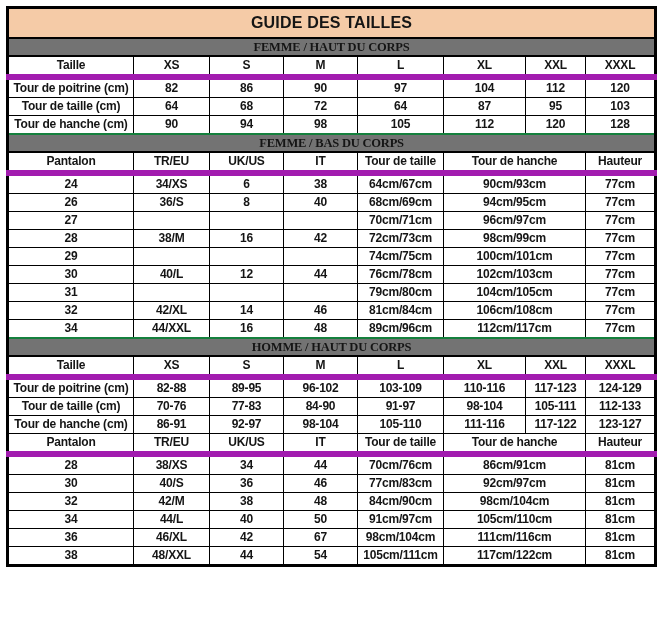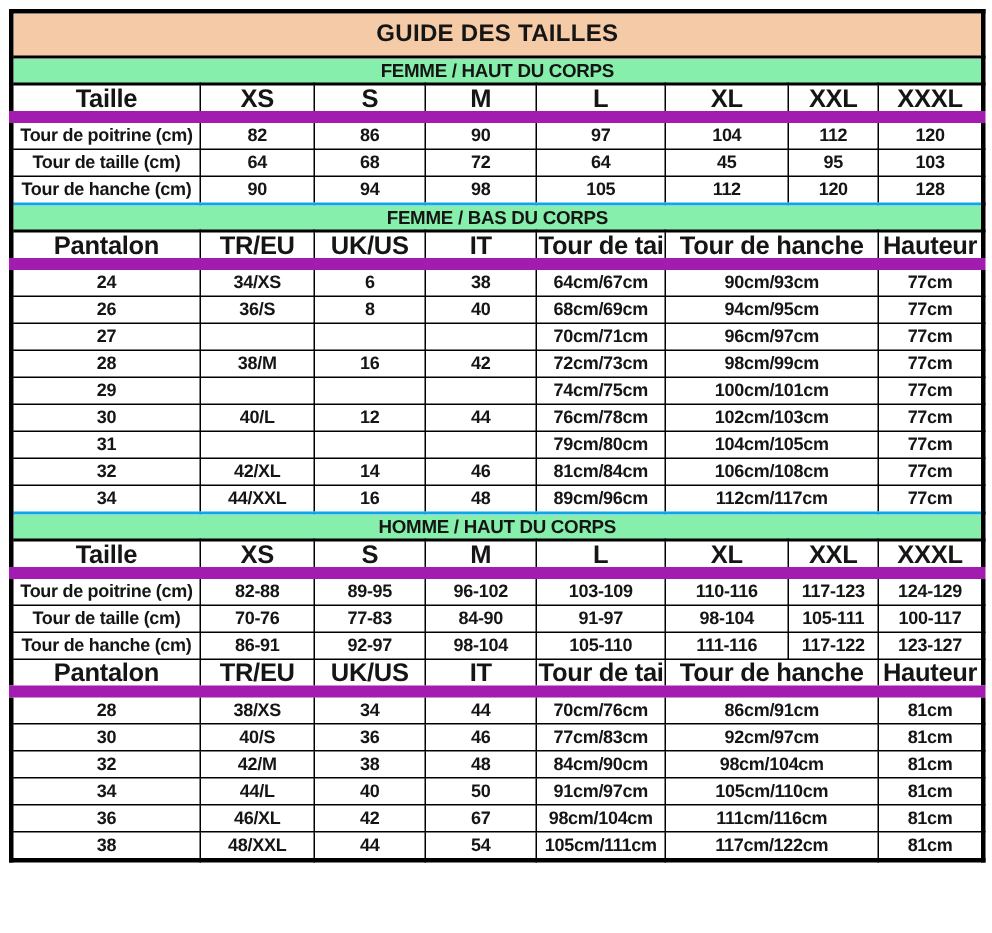--- a/index.html
+++ b/index.html
@@ -38,30 +38,31 @@
   }
   tr.title-row td {
     background: #f5cba7;
     font-size: 16px;
     height: 28px;
     line-height: 28px;
     border-bottom: 2px solid #000000;
     letter-spacing: 0.2px;
   }
   tr.band-row td {
-    background: #86efac;
+    background: #737373;
     font-size: 12.5px;
     height: 16px;
     line-height: 16px;
-    border-top: 2px solid #0ea5e9;
+    border-top: 2px solid #15803d;
     border-bottom: 2px solid #000000;
+    font-family: Liberation Serif, serif;
   }
   tr.header-row td {
-    font-size: 17px;
-    border-bottom: 8px solid #a21caf;
+    font-size: 12px;
+    border-bottom: 6px solid #a21caf;
   }
 </style>
 </head>
 <body>
 
 <div class="page">
   <table class="size-guide">
     <colgroup>
       <col style="width:126px">
       <col style="width:76px">
@@ -98,21 +99,21 @@
           <td>104</td>
           <td>112</td>
           <td>120</td>
         </tr>
         <tr>
           <td>Tour de taille (cm)</td>
           <td>64</td>
           <td>68</td>
           <td>72</td>
           <td>64</td>
-          <td>45</td>
+          <td>87</td>
           <td>95</td>
           <td>103</td>
         </tr>
         <tr>
           <td>Tour de hanche (cm)</td>
           <td>90</td>
           <td>94</td>
           <td>98</td>
           <td>105</td>
           <td>112</td>
@@ -236,21 +237,21 @@
           <td>124-129</td>
         </tr>
         <tr>
           <td>Tour de taille (cm)</td>
           <td>70-76</td>
           <td>77-83</td>
           <td>84-90</td>
           <td>91-97</td>
           <td>98-104</td>
           <td>105-111</td>
-          <td>100-117</td>
+          <td>112-133</td>
         </tr>
         <tr>
           <td>Tour de hanche (cm)</td>
           <td>86-91</td>
           <td>92-97</td>
           <td>98-104</td>
           <td>105-110</td>
           <td>111-116</td>
           <td>117-122</td>
           <td>123-127</td>

